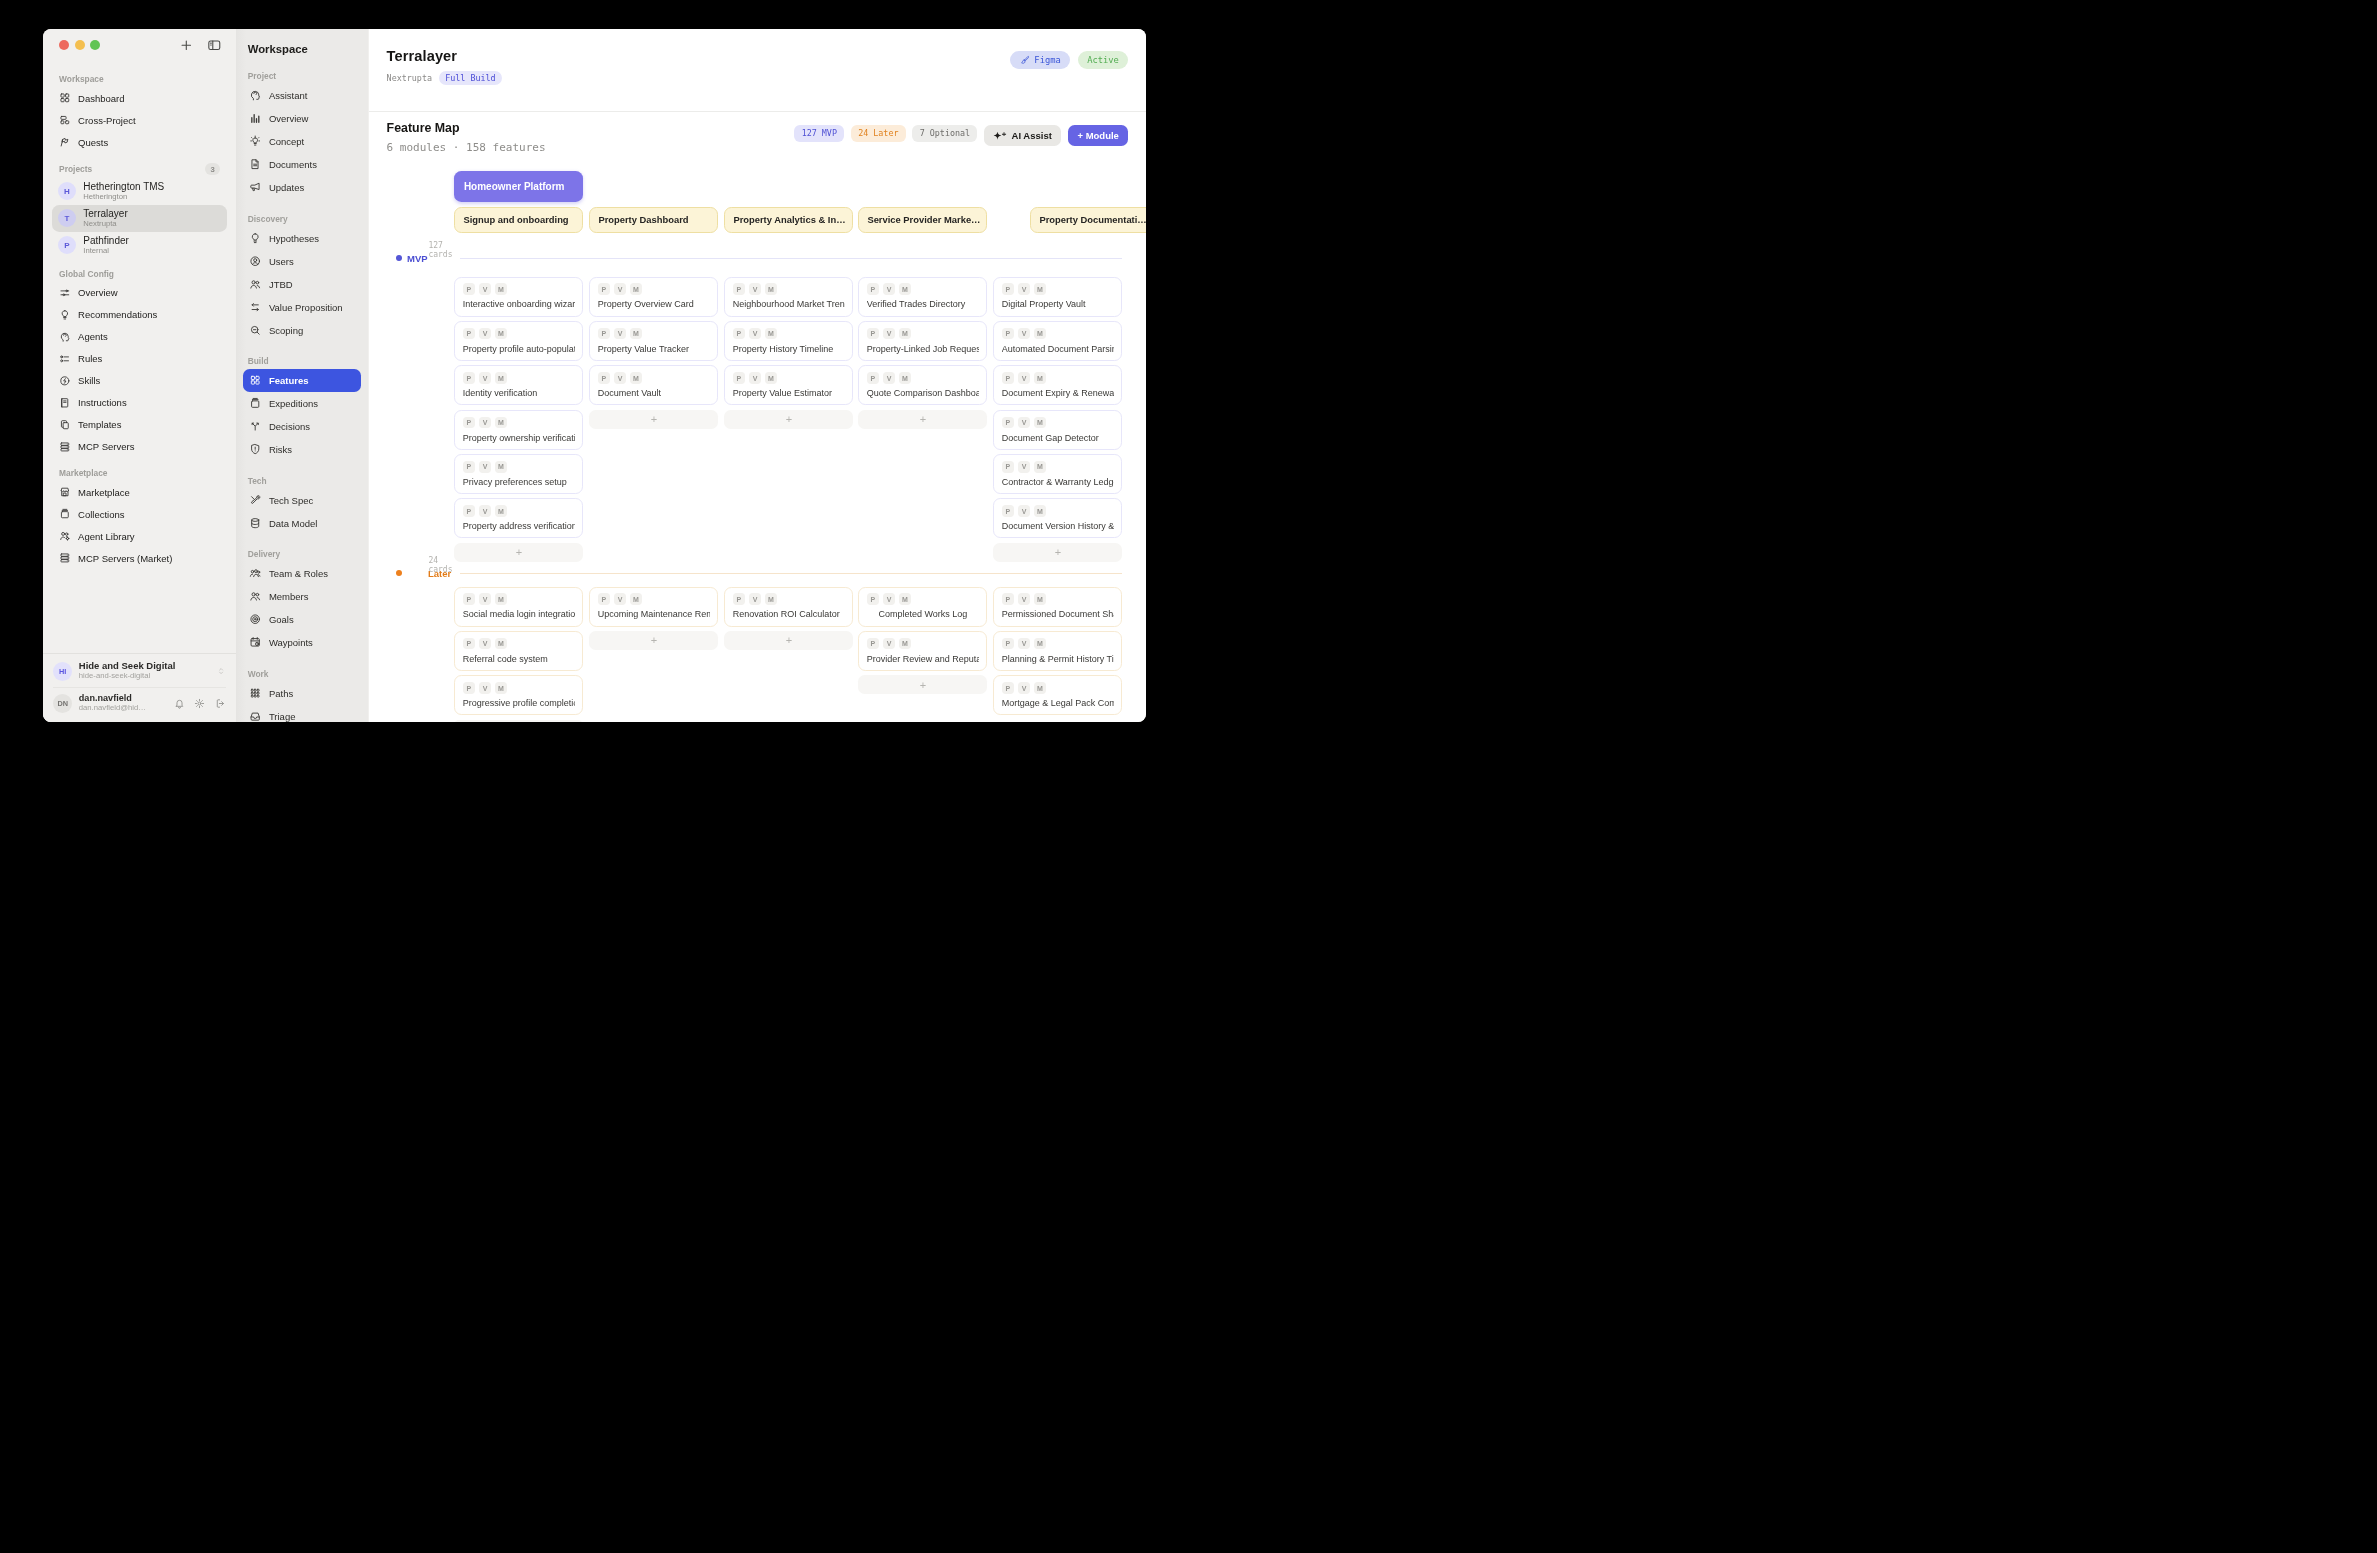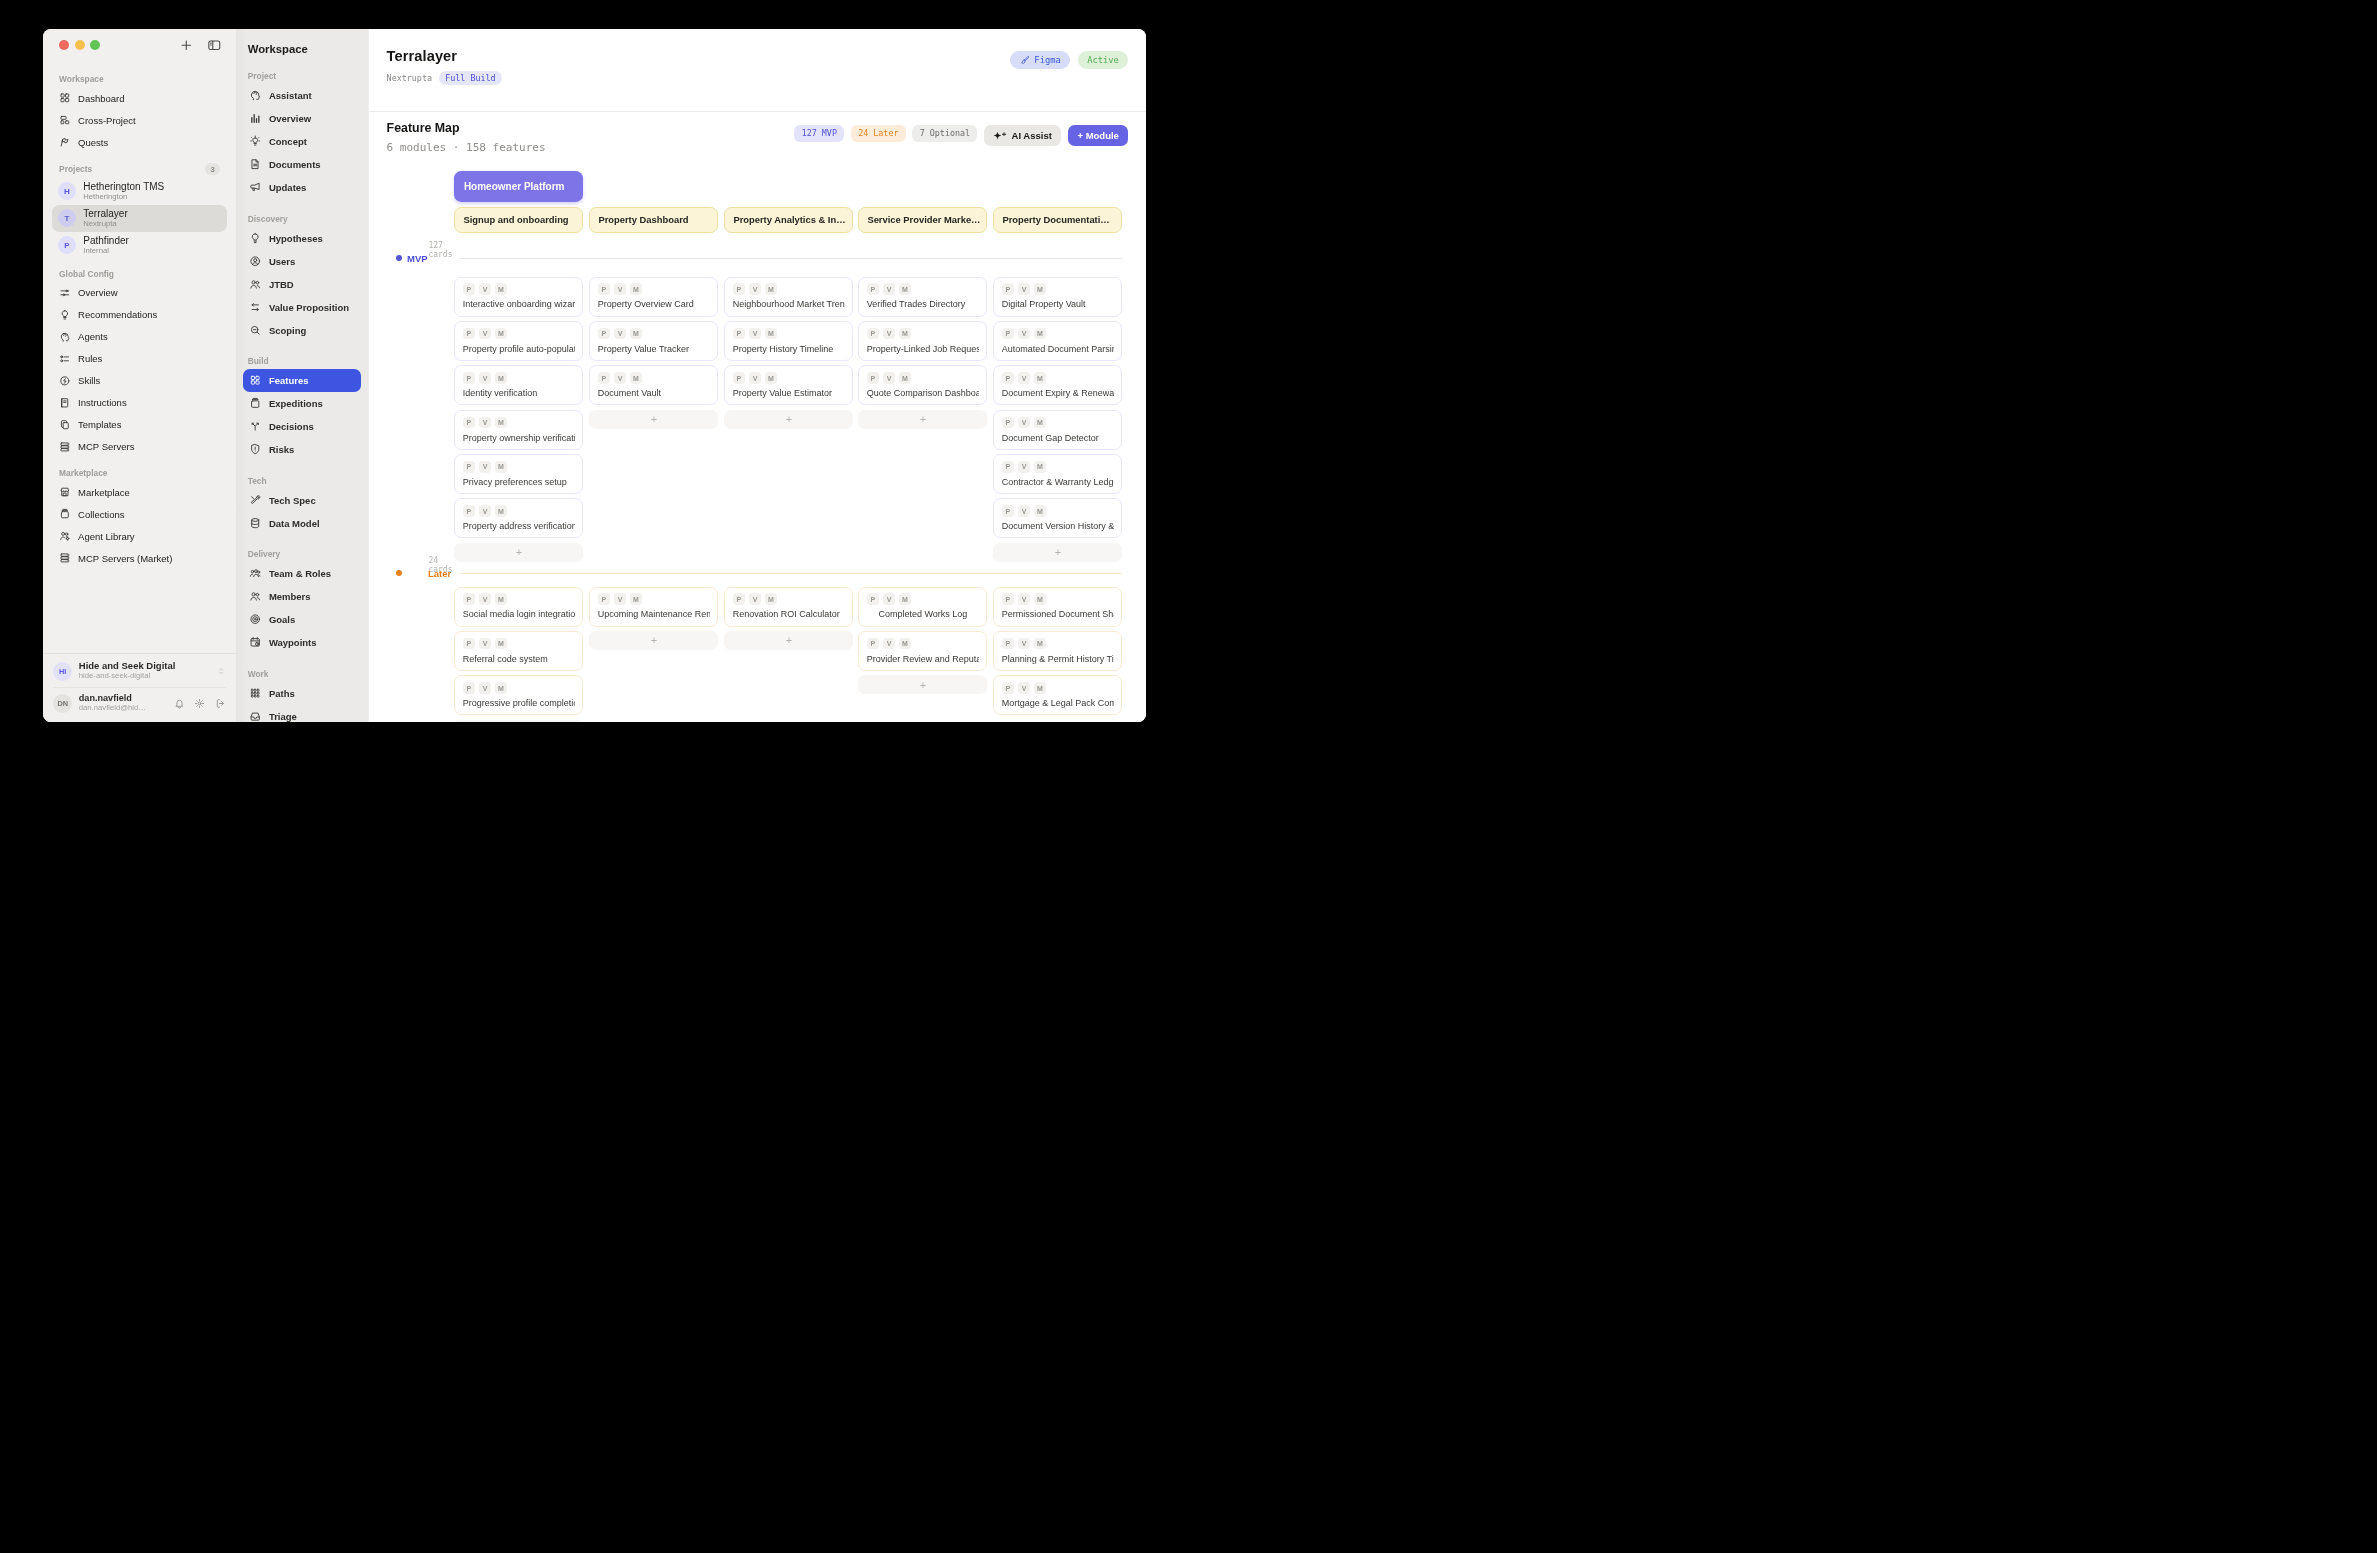--- a/index.html
+++ b/index.html
@@ -43,21 +43,21 @@
   .oicons .icon { width:11px; height:11px; }
   .ochev { margin-left:auto; width:10.2px; height:10.2px; color:#c0bfbc; }
   .odiv { height:0.7px; background:#e6e5e2; margin:5.9px 0; }
 
   
   .s2 { position:absolute; left:193px; top:0; width:132px; height:100%;
         background:linear-gradient(90deg,#e5e4e2 0,#ebeae8 10.2px,#ebeae8 100%); }
   .s2-title { padding:14.6px 11.7px 1.5px; font-size:11.3px; font-weight:800; color:#1d1c1a; }
   .s2-label { margin:14.6px 11.7px 2.9px; font-size:8.4px; font-weight:700; color:#a09f9b; }
   .s2-item { display:flex; align-items:center; gap:7.3px; height:23px; margin:0 6.6px; padding:0 6.6px; border-radius:6.6px;
-             font-size:9.5px; font-weight:700; color:#2e2d2a; }
+             font-size:9.5px; font-weight:400; color:#2e2d2a; }
   .s2-item .icon { width:12.4px; height:12.4px; color:#3b3a37; }
   .s2-item.sel { background:#3d55e0; color:#fff; font-weight:700; }
   .s2-item.sel .icon { color:#fff; }
 
   
   .main { position:absolute; left:326px; top:0; width:777px; height:100%; background:#fff; overflow:hidden; }
   .phead { position:relative; height:83px; border-bottom:0.7px solid #ececea; }
   .phead h1 { position:absolute; left:17.6px; top:19px; font-size:14.6px; font-weight:800; color:#161514; letter-spacing:0.1px; }
   .ph-sub { position:absolute; left:17.6px; top:42px; display:flex; align-items:center; gap:6.6px; }
   .ph-client { font-size:8.4px; color:#8a8987; }
@@ -830,21 +830,21 @@
           <div class="card">
             <div class="chips">
               <span class="chip-sq">P</span>
               <span class="chip-sq">V</span>
               <span class="chip-sq">M</span>
             </div>
             <div class="ctitle">Provider Review and Reputation…</div>
           </div>
           <div class="plusrow">+</div>
         </div>
-        <div class="sub-head" style="left: 612px;">Property Documentati…</div>
+        <div class="sub-head" style="left: 649px;">Property Documentati…</div>
         <div class="bcol mvp" style="left: 612px;">
           <div class="card">
             <div class="chips">
               <span class="chip-sq">P</span>
               <span class="chip-sq">V</span>
               <span class="chip-sq">M</span>
             </div>
             <div class="ctitle">Digital Property Vault</div>
           </div>
           <div class="card">

